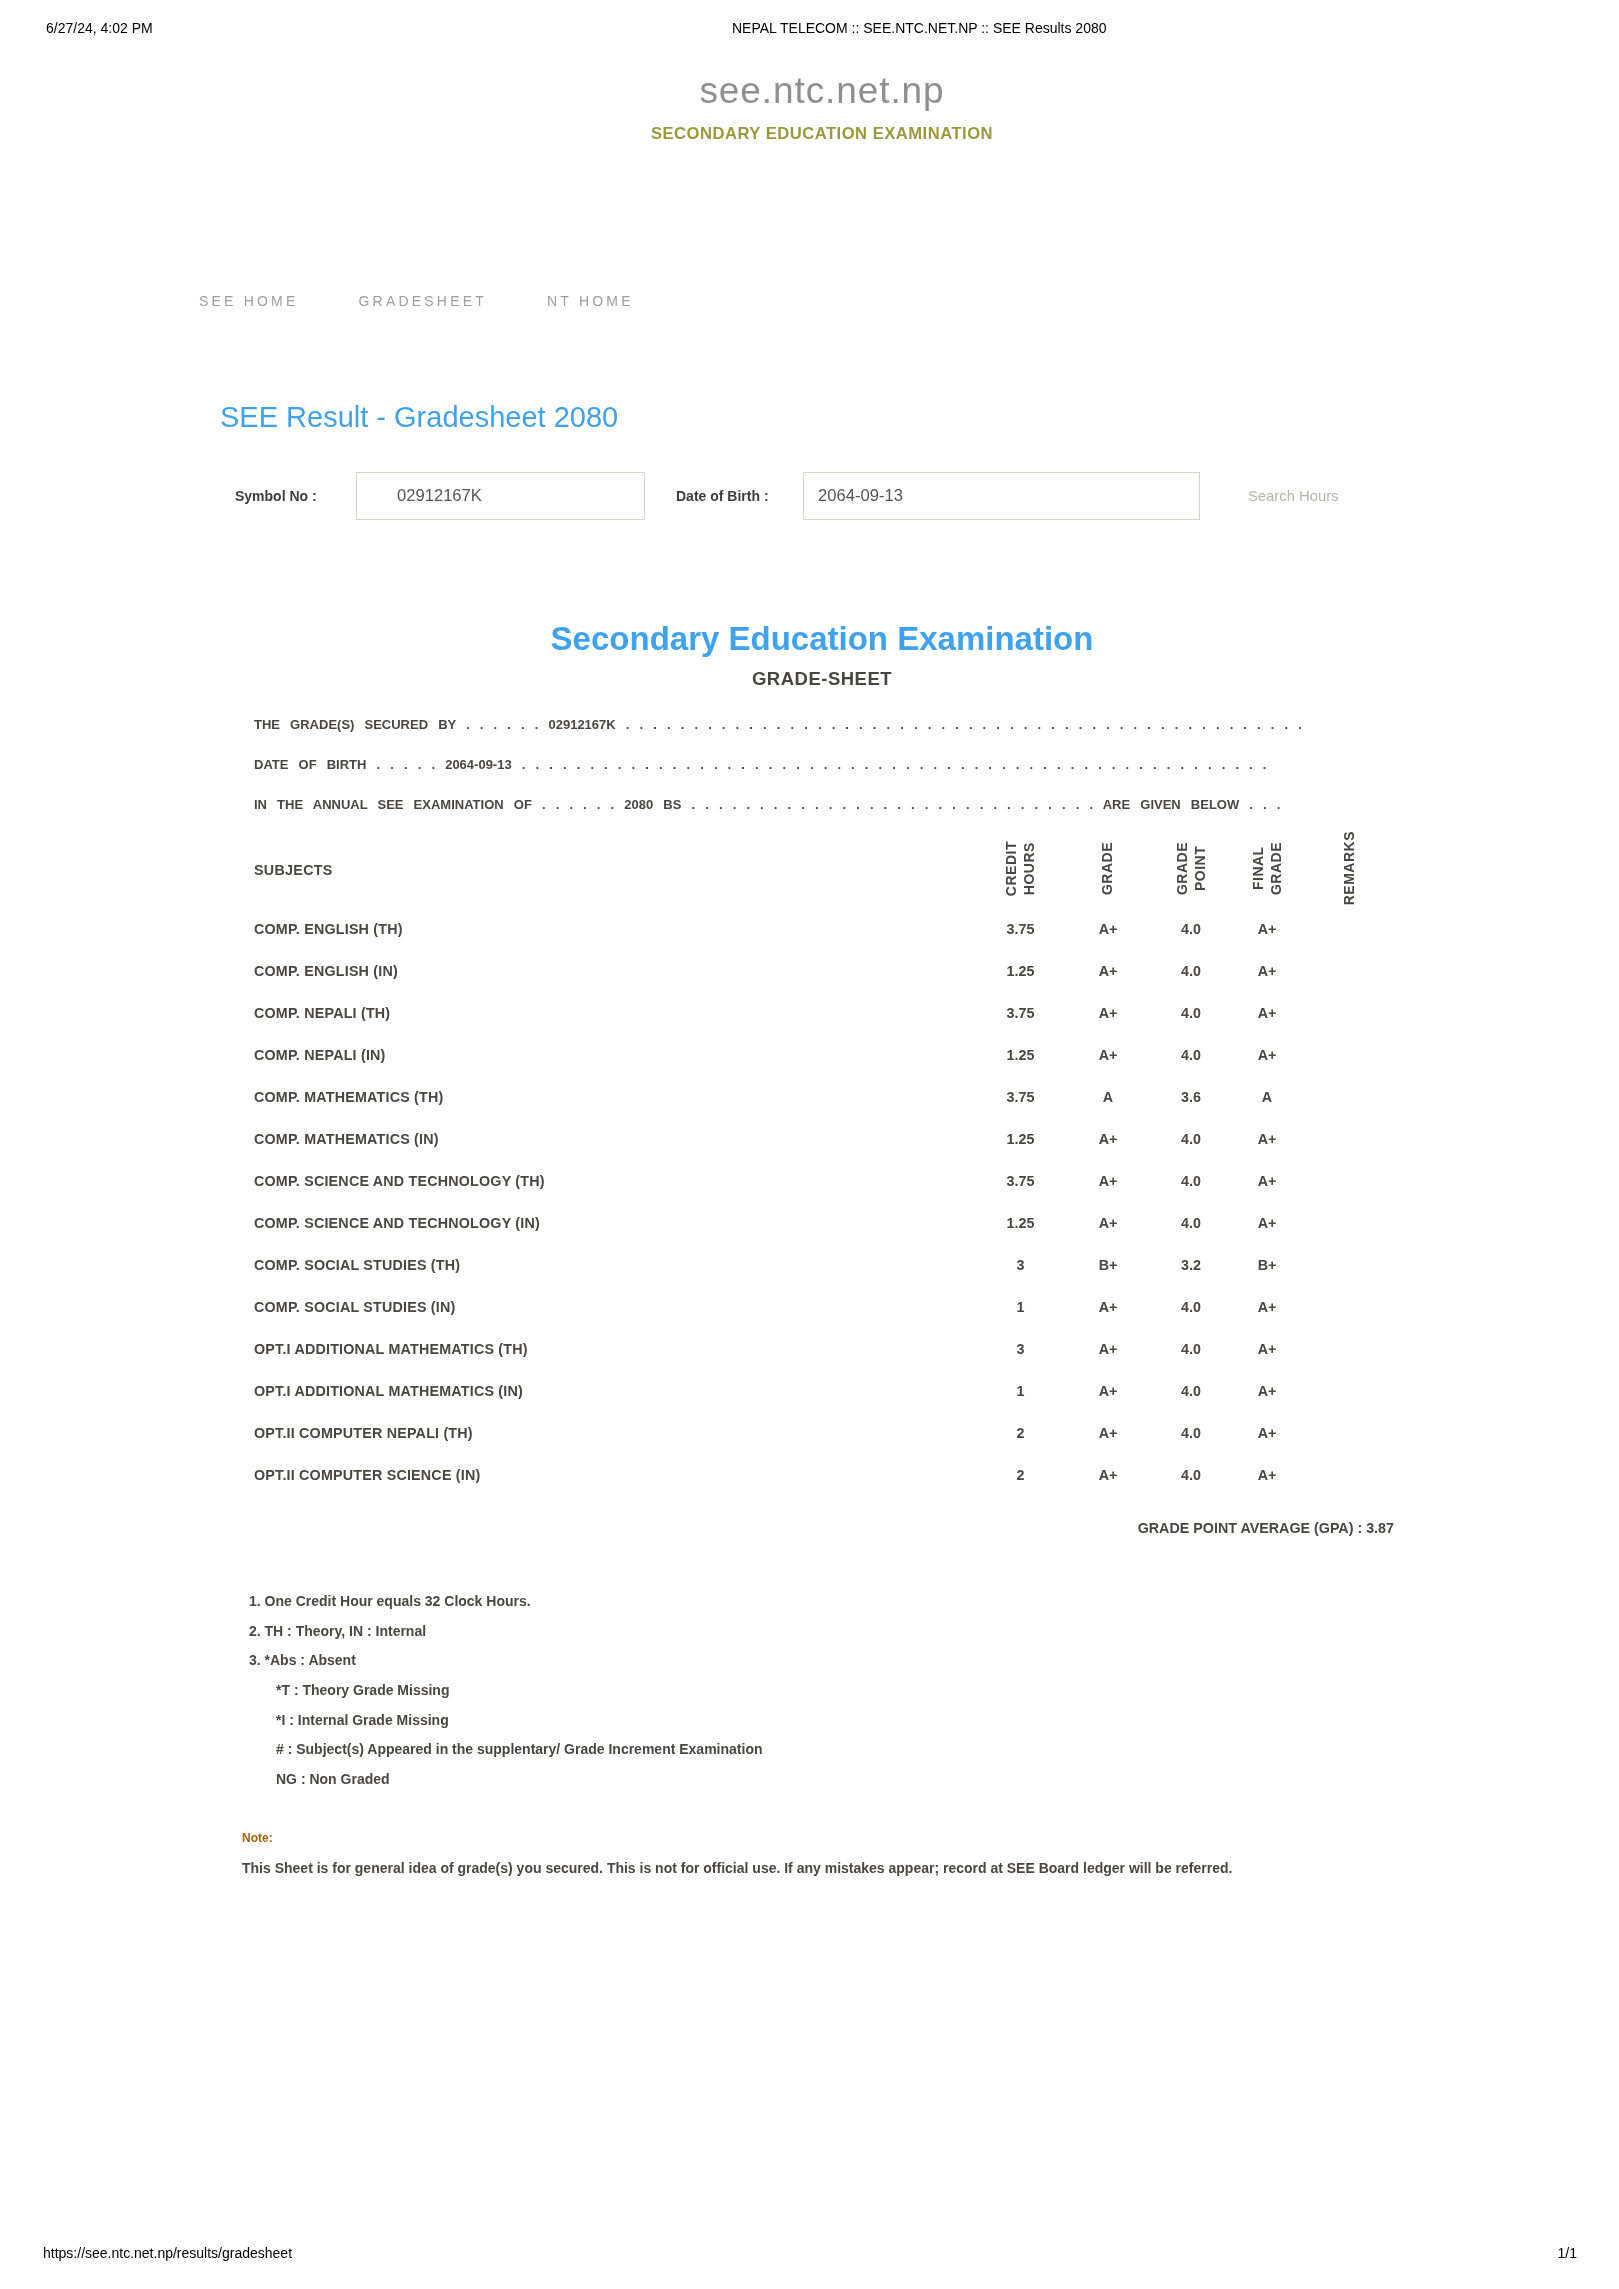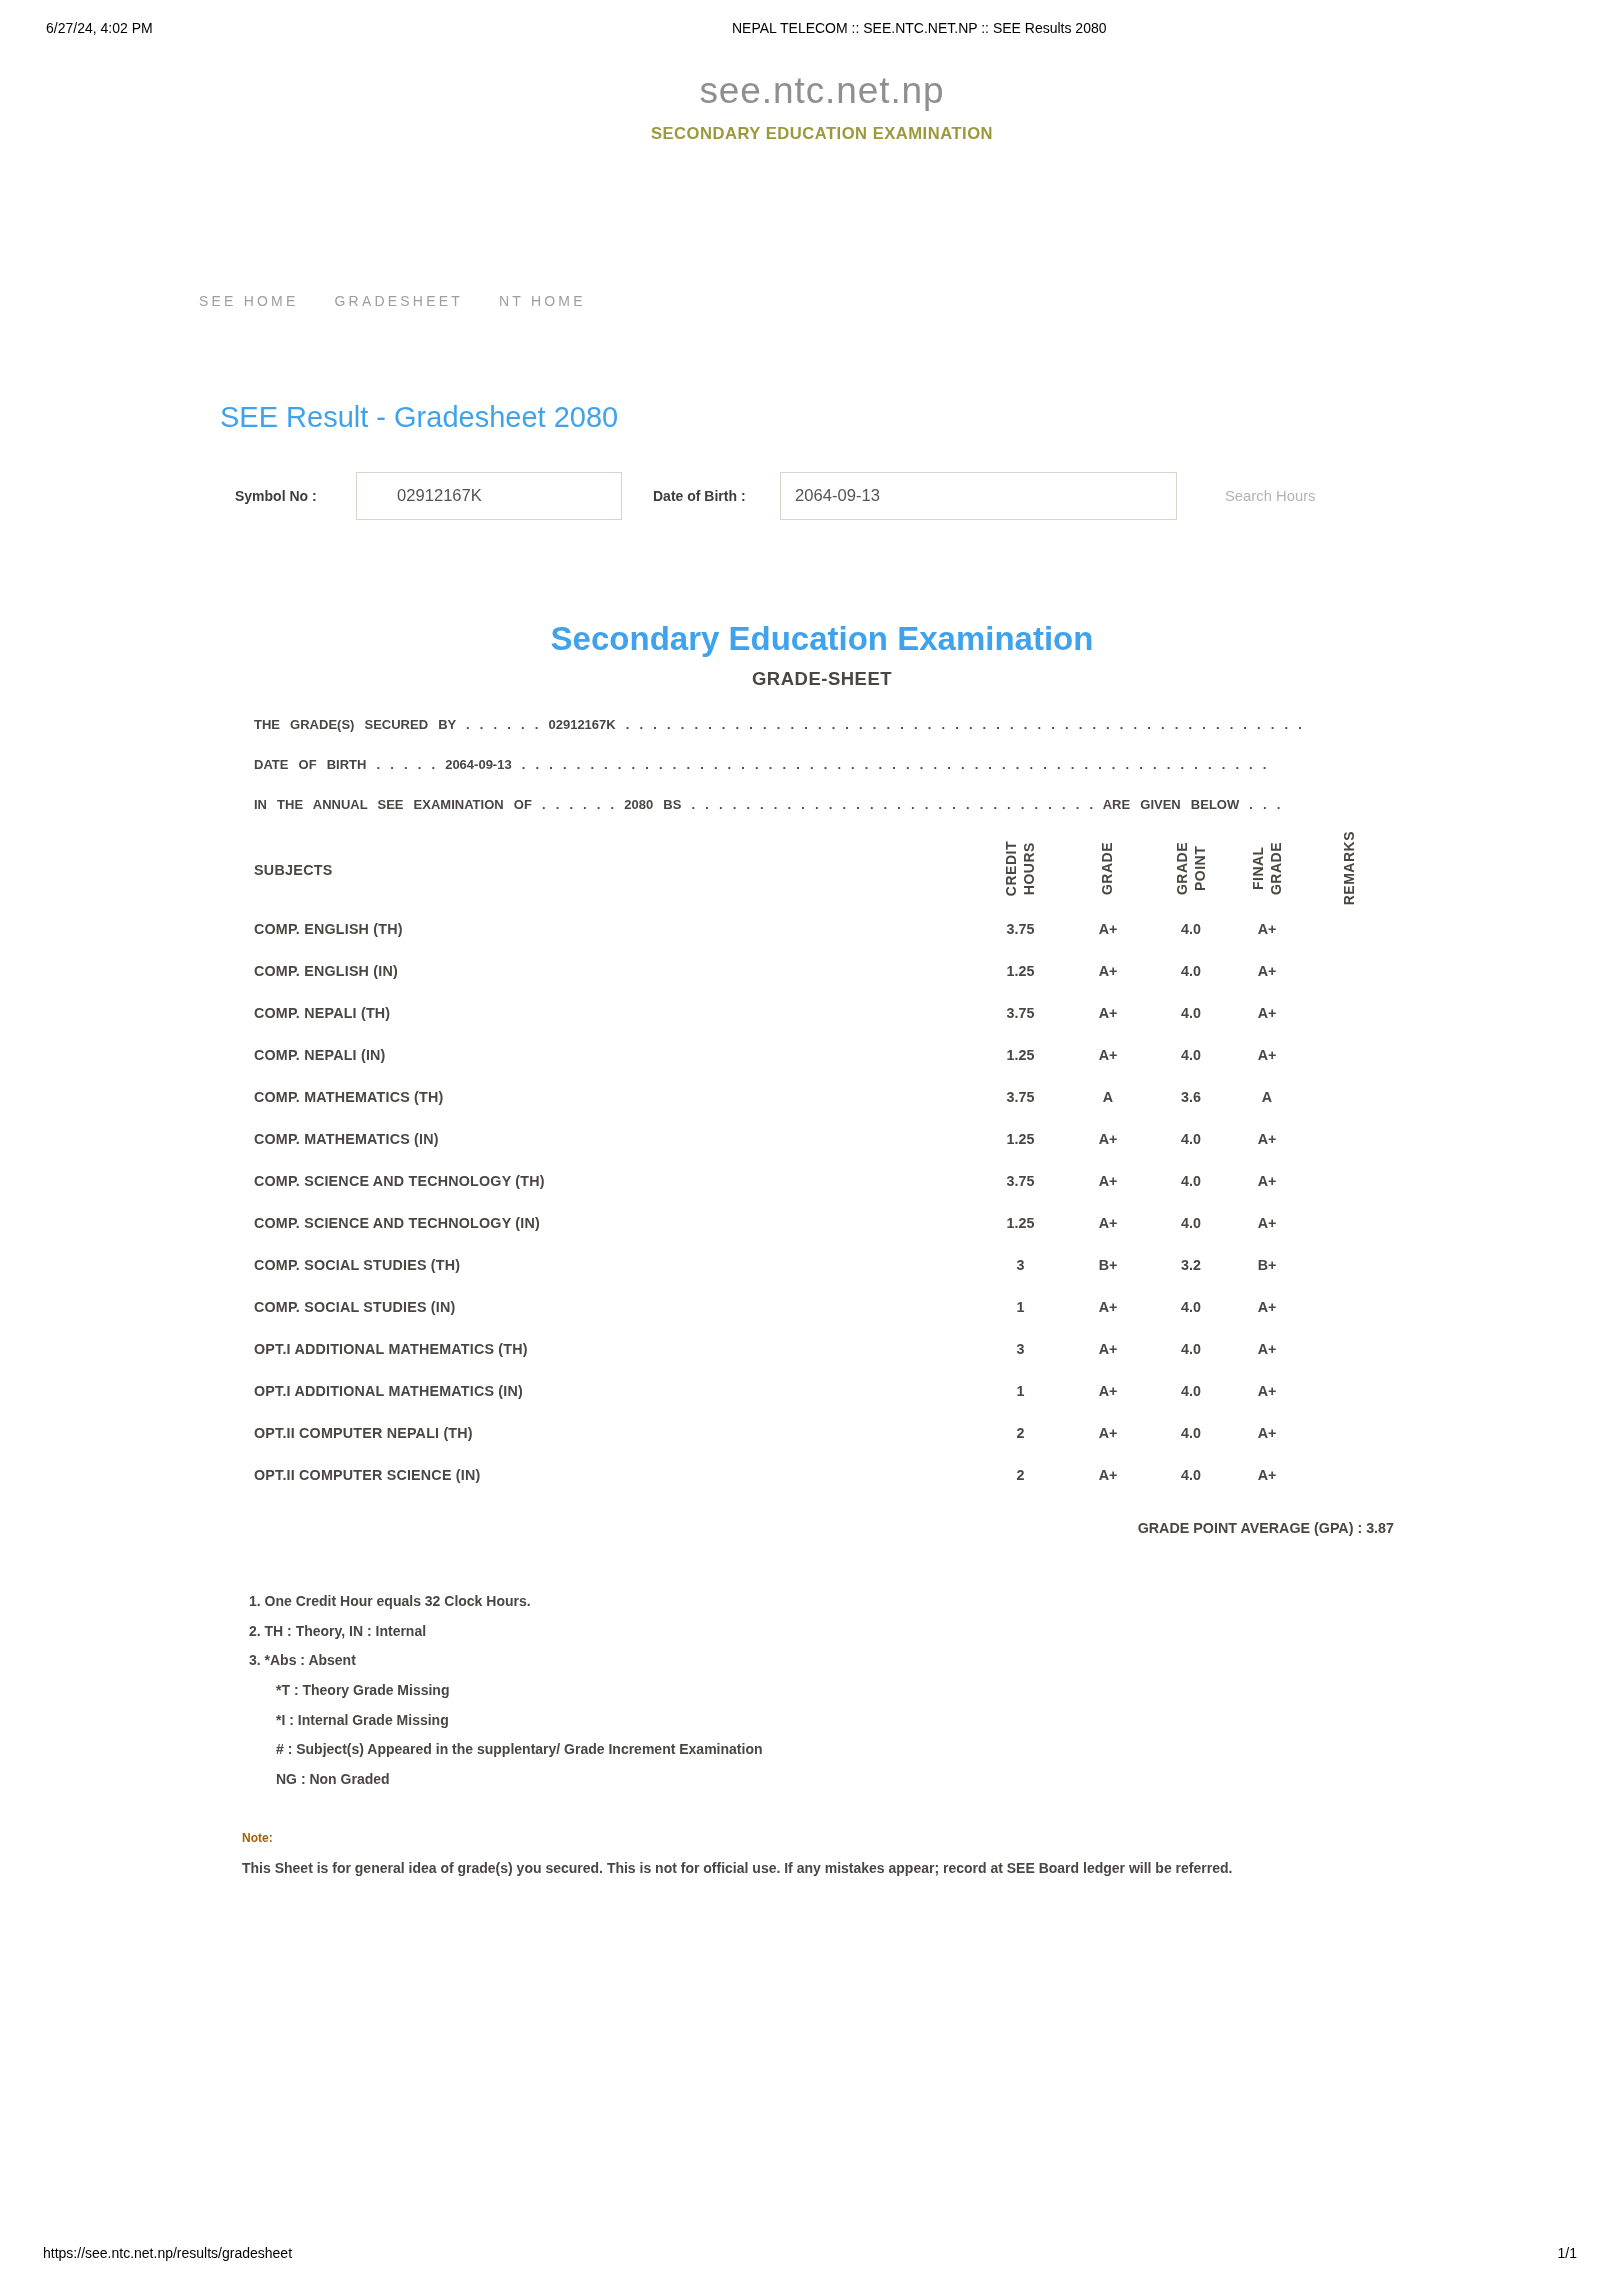--- a/index.html
+++ b/index.html
@@ -44,21 +44,21 @@
   }
   .site-banner {
     position: absolute; top: 159px; left: 24px; right: 0;
     text-align: center; font-size: 55px; color: #b4b4b4;
     letter-spacing: 0.9px;
   }
 
   
   .nav {
     position: absolute; top: 293px; left: 199px;
-    display: flex; gap: 36px;
+    display: flex; gap: 60px;
   }
   .nav a {
     font-size: 14px; color: #9d9d9d; text-decoration: none;
     letter-spacing: 3.2px; cursor: pointer;
   }
 
   
   .search-heading {
     position: absolute; top: 401px; left: 220px;
     font-size: 29px; color: #3fa2ec; font-weight: 400;
@@ -71,21 +71,21 @@
     font-size: 14px; font-weight: 700; color: #3d3d3d;
     white-space: nowrap;
   }
   .form-label.symbol { width: 121px; }
   .form-label.dob { width: 114px; margin-left: 31px; }
   .form-input {
     height: 48px; border: 0.9px solid #d9d4c7; background: #ffffff;
     font-family: "Liberation Sans", sans-serif;
     font-size: 16.6px; color: #555555; padding: 0 14px; outline: none;
   }
-  .form-input.symbol { width: 266px; padding-left: 40px; }
+  .form-input.symbol { width: 289px; padding-left: 40px; }
   .form-input.dob { width: 397px; margin-left: 13px; }
   .search-btn {
     margin-left: 48px; border: none; background: transparent;
     font-family: "Liberation Sans", sans-serif;
     font-size: 14.8px; color: #b5b3ae; cursor: pointer; white-space: nowrap;
   }
 
   
   .sheet-heading {
     position: absolute; top: 620px; left: 24px; right: 0;

